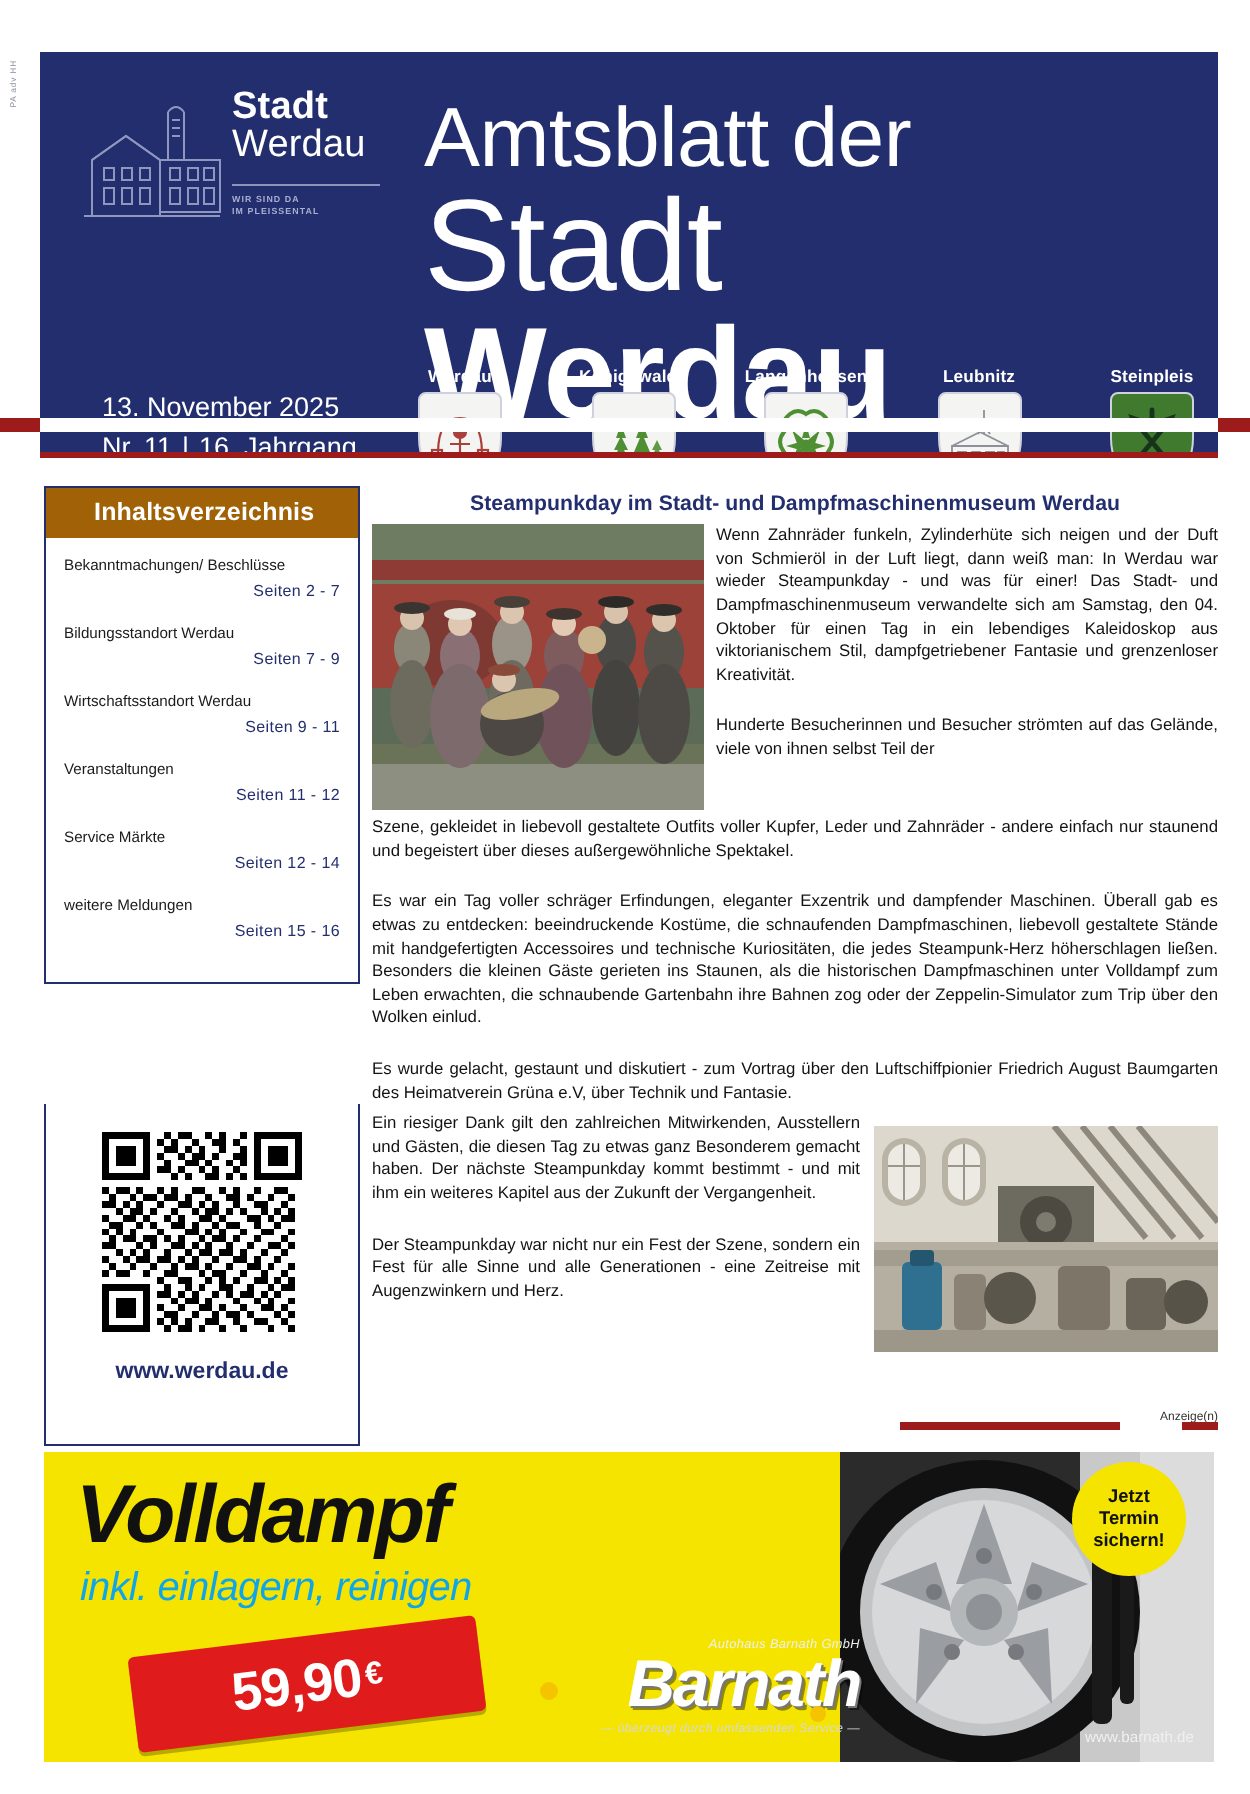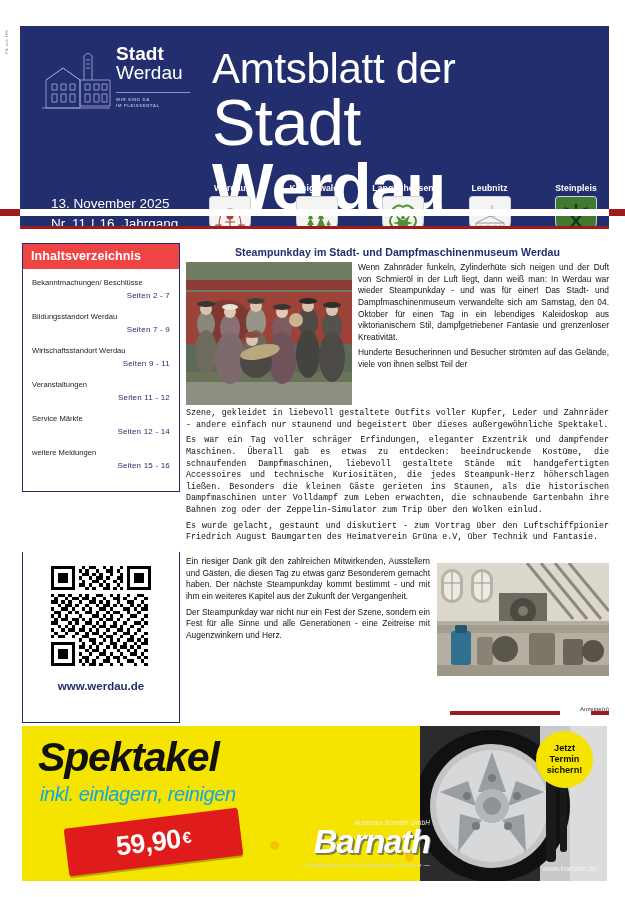--- a/index.html
+++ b/index.html
@@ -51,46 +51,46 @@
           border-radius:4px 4px 20px 20px / 4px 4px 26px 26px;
           position:relative;overflow:hidden;}
 
   
   .bar-red{position:absolute;left:0px;top:209px;width:625px;height:7px;background:#9e1b1b;}
   .bar-white{position:absolute;left:20px;top:209px;width:589px;height:7px;background:#fff;}
   .bar-red2{position:absolute;left:20px;top:226px;width:589px;height:3px;background:#9e1b1b;}
 
   
   .toc{position:absolute;left:22px;top:243px;width:156px;border:1px solid #232e6e;background:#fff;}
-  .toc-head{background:#ef4444;color:#fff;font-size:12.5px;font-weight:700;
-            padding:5px 8px 6px 8px;letter-spacing:.1px;}
+  .toc-head{background:#a16207;color:#fff;font-size:12.5px;font-weight:700;
+            padding:5px 8px 6px 24px;letter-spacing:.1px;}
   .toc-body{padding:8px 9px 10px 9px;}
   .toc-item{margin-bottom:11px;}
   .toc-label{font-size:7.6px;color:#1b1b1b;line-height:1.45;}
   .toc-pages{font-size:8px;color:#232e6e;font-weight:400;text-align:right;margin-top:3px;letter-spacing:.2px;}
 
   .qrbox{position:absolute;left:22px;top:552px;width:156px;height:170px;
          border:1px solid #232e6e;border-top:none;background:#fff;}
   .qr{position:absolute;left:28px;top:14px;width:100px;height:100px;}
   .qr-url{position:absolute;left:0;top:128px;width:156px;text-align:center;
           color:#232e6e;font-size:11.5px;font-weight:700;}
 
   
   .art-head{position:absolute;left:185px;top:246px;width:425px;text-align:center;
             color:#232e6e;font-size:10.6px;font-weight:700;letter-spacing:.05px;}
 
   .photo1{position:absolute;left:186px;top:262px;width:166px;height:143px;overflow:hidden;}
   .photo2{position:absolute;left:437px;top:563px;width:172px;height:113px;overflow:hidden;}
 
   .col-right{position:absolute;left:358px;top:262px;width:251px;}
-  .full1{position:absolute;left:186px;top:408px;width:423px;font-family:Liberation Mono, monospace;}
+  .full1{position:absolute;left:186px;top:408px;width:423px;}
   .col-left2{position:absolute;left:186px;top:556px;width:244px;}
 
   p.body{margin:0;font-size:8.4px;line-height:1.385;color:#121212;text-align:justify;}
-  p.body + p.body{margin-top:4px;}
+  p.body + p.body{margin-top:14px;}
 
   
   .anz-wrap{position:absolute;left:20px;top:706px;width:589px;height:12px;}
   .anz-label{position:absolute;right:0px;top:0px;font-size:6px;color:#333;}
   .anz-rule-l{position:absolute;right:49px;top:5px;width:110px;height:4px;background:#9e1b1b;}
   .anz-rule-r{position:absolute;right:0px;top:5px;width:18px;height:4px;background:#9e1b1b;}
 
   .ad{position:absolute;left:22px;top:726px;width:585px;height:155px;background:#1a1a1a;overflow:hidden;}
   .ad-yellow{position:absolute;left:0;top:0;width:398px;height:155px;background:#f5e400;}
   .ad-yellow:after{content:"";position:absolute;right:-26px;top:0;width:52px;height:155px;
@@ -657,21 +657,21 @@
 
   <div class="anz-wrap">
     <div class="anz-rule-l"></div>
     <div class="anz-label">Anzeige(n)</div>
     <div class="anz-rule-r"></div>
   </div>
 
   <div class="ad">
     <div class="ad-yellow"></div>
 
-    <div class="ad-h1">Spektakel</div>
+    <div class="ad-h1">Volldampf</div>
     <div class="ad-h2">inkl. einlagern, reinigen</div>
 
     <div class="price">
       <div class="price-txt">
           <span>59,90</span>
           <sup>€</sup>
         </div>
     </div>
 
     <div class="brand">

